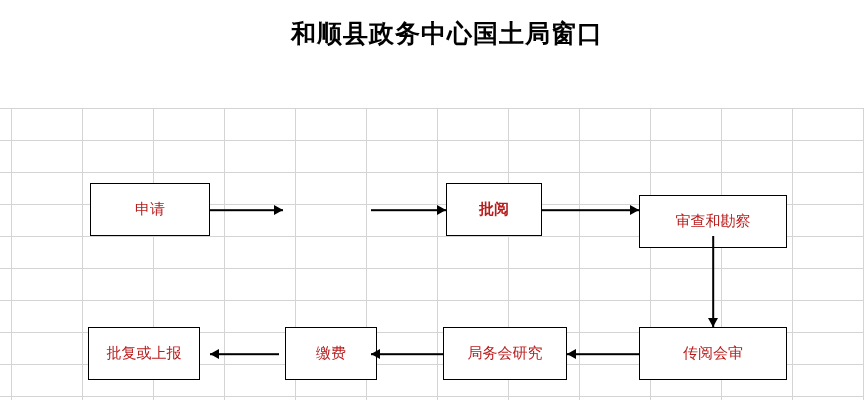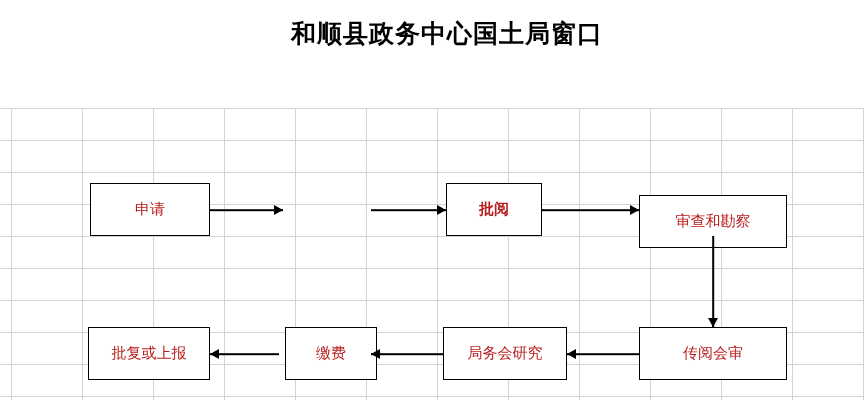--- a/index.html
+++ b/index.html
@@ -188,21 +188,21 @@
   </div>
 
   <div class="node" style="left:443px; top:327px; width:124px; height:53px;">
     <span>局务会研究</span>
   </div>
 
   <div class="node" style="left:285px; top:327px; width:92px; height:53px;">
     <span>缴费</span>
   </div>
 
-  <div class="node" style="left:88px; top:327px; width:122px; height:53px;">
+  <div class="node" style="left:88px; top:327px; width:112px; height:53px;">
     <span>批复或上报</span>
   </div>
 
   <div class="arrow-h right" style="left:210px; top:200px; width:73px; height:20px;">
     <div class="shaft" style="width:73px"></div>
     <div class="head"></div>
   </div>
 
   <div class="arrow-h right" style="left:371px; top:200px; width:75px; height:20px;">
     <div class="shaft" style="width:75px"></div>

